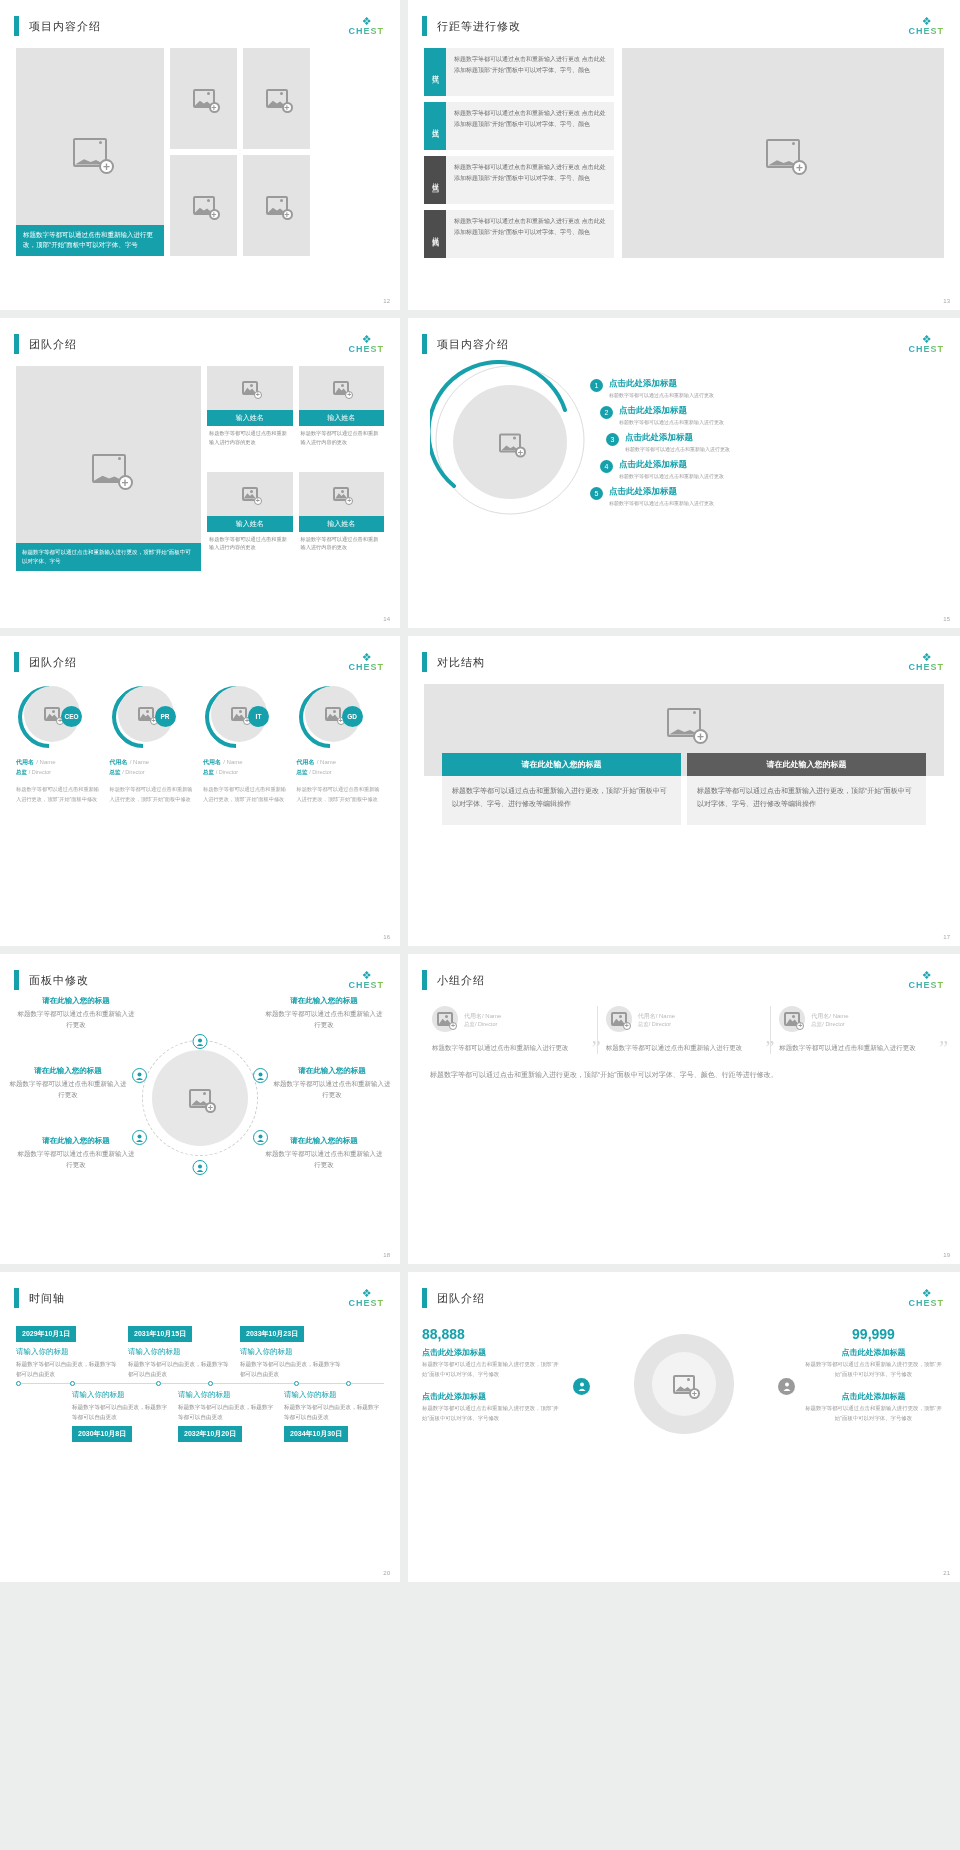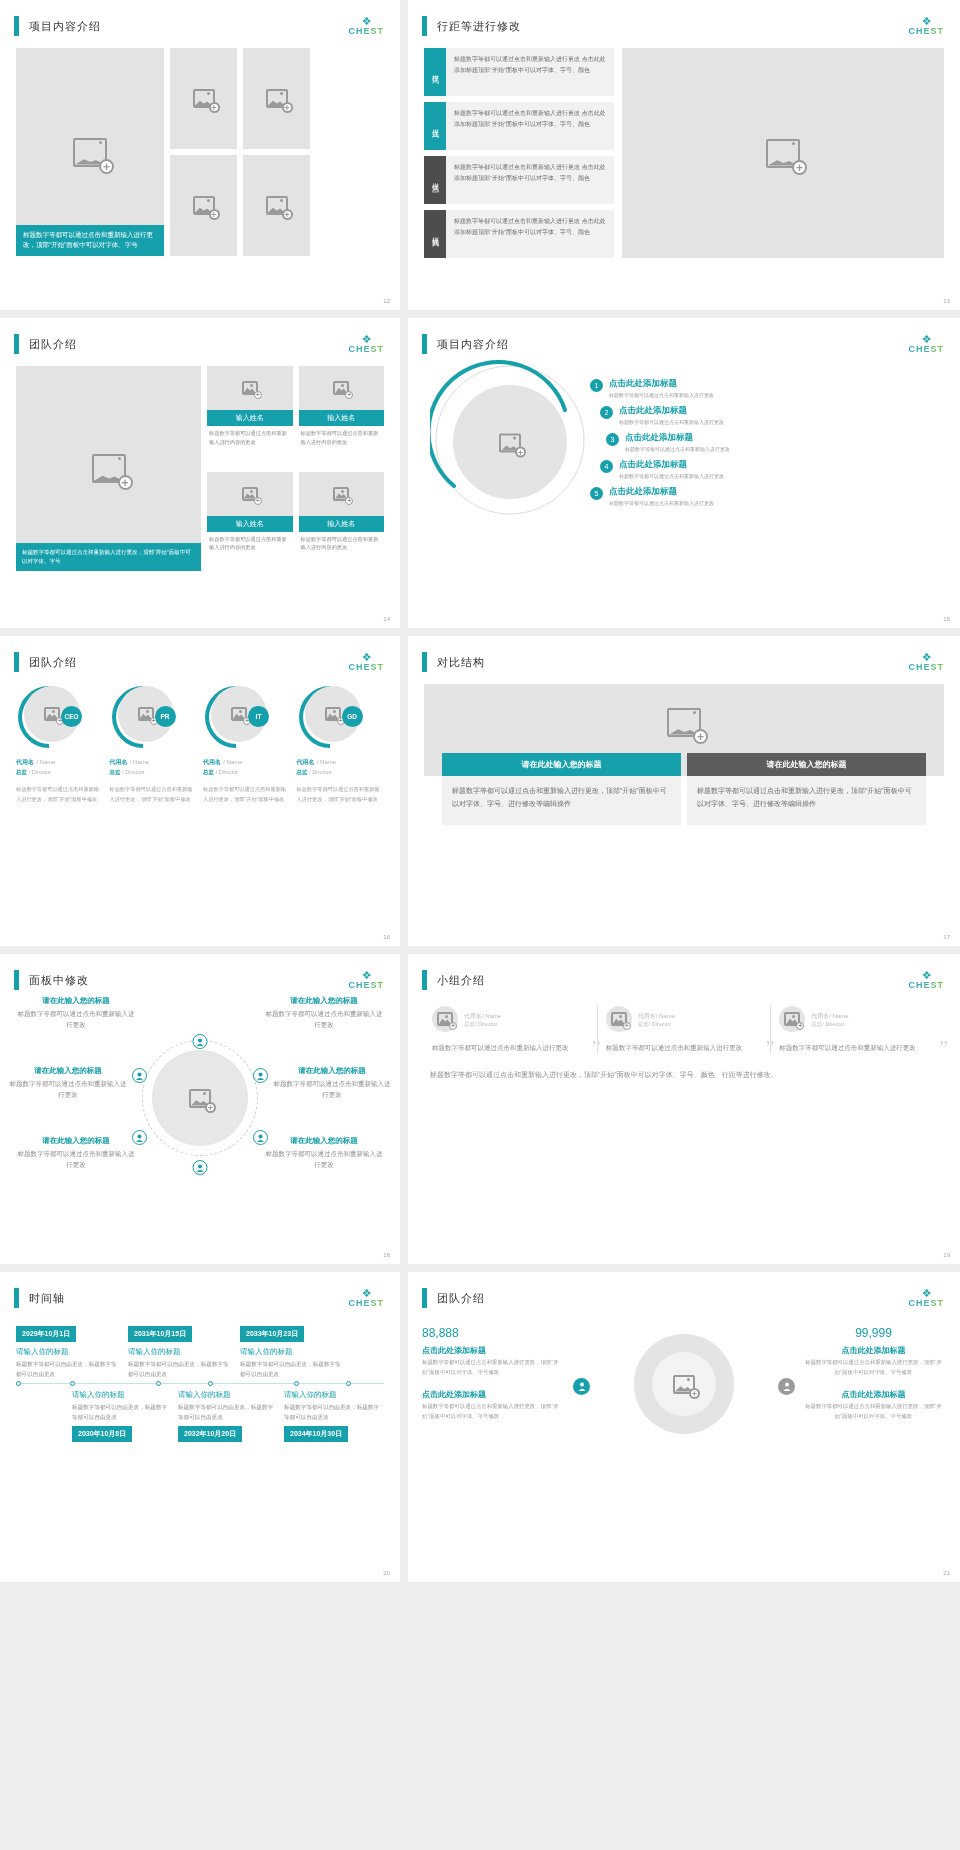--- a/index.html
+++ b/index.html
@@ -138,21 +138,21 @@
   .s20date { background:#16a0ab; color:#fff; font-size:7px; font-weight:700;
              display:inline-block; padding:3px 6px; }
   .s20h { font-size:7.5px; font-weight:400; color:#16a0ab; margin-top:5px; }
   .s20p { font-size:5.6px; line-height:1.8; color:#8d8d8d; margin-top:2px; }
   .s20line { height:1px; background:#bfe3e6; margin:4px 0; position:relative; }
   .s20dot { width:5px;height:5px;border-radius:50%;border:1px solid #16a0ab;background:#fff; }
 
   
   .s21 { display:flex; padding:18px 14px 0; align-items:flex-start; }
   .s21side { width:145px; }
-  .s21big { font-size:12px; font-weight:400; color:#16a0ab; }
+  .s21big { font-size:14px; font-weight:700; color:#16a0ab; }
   .s21h { font-size:8px; font-weight:700; color:#16a0ab; margin-top:5px;}
   .s21p { font-size:5.4px; line-height:1.8; color:#9a9a9a; margin-top:2px; }
   .s21mid { flex:1; position:relative; height:150px; }
   .s21donut { position:absolute; left:50%; top:8px; transform:translateX(-50%);
               width:100px;height:100px;border-radius:50%;background:#e4e4e4;
               display:flex;align-items:center;justify-content:center;}
   .s21inner { width:64px;height:64px;border-radius:50%;background:#f3f3f3;
               display:flex;align-items:center;justify-content:center;}
   .s21ico { position:absolute; width:17px;height:17px;border-radius:50%;
             display:flex;align-items:center;justify-content:center;font-size:8px;color:#fff;}

